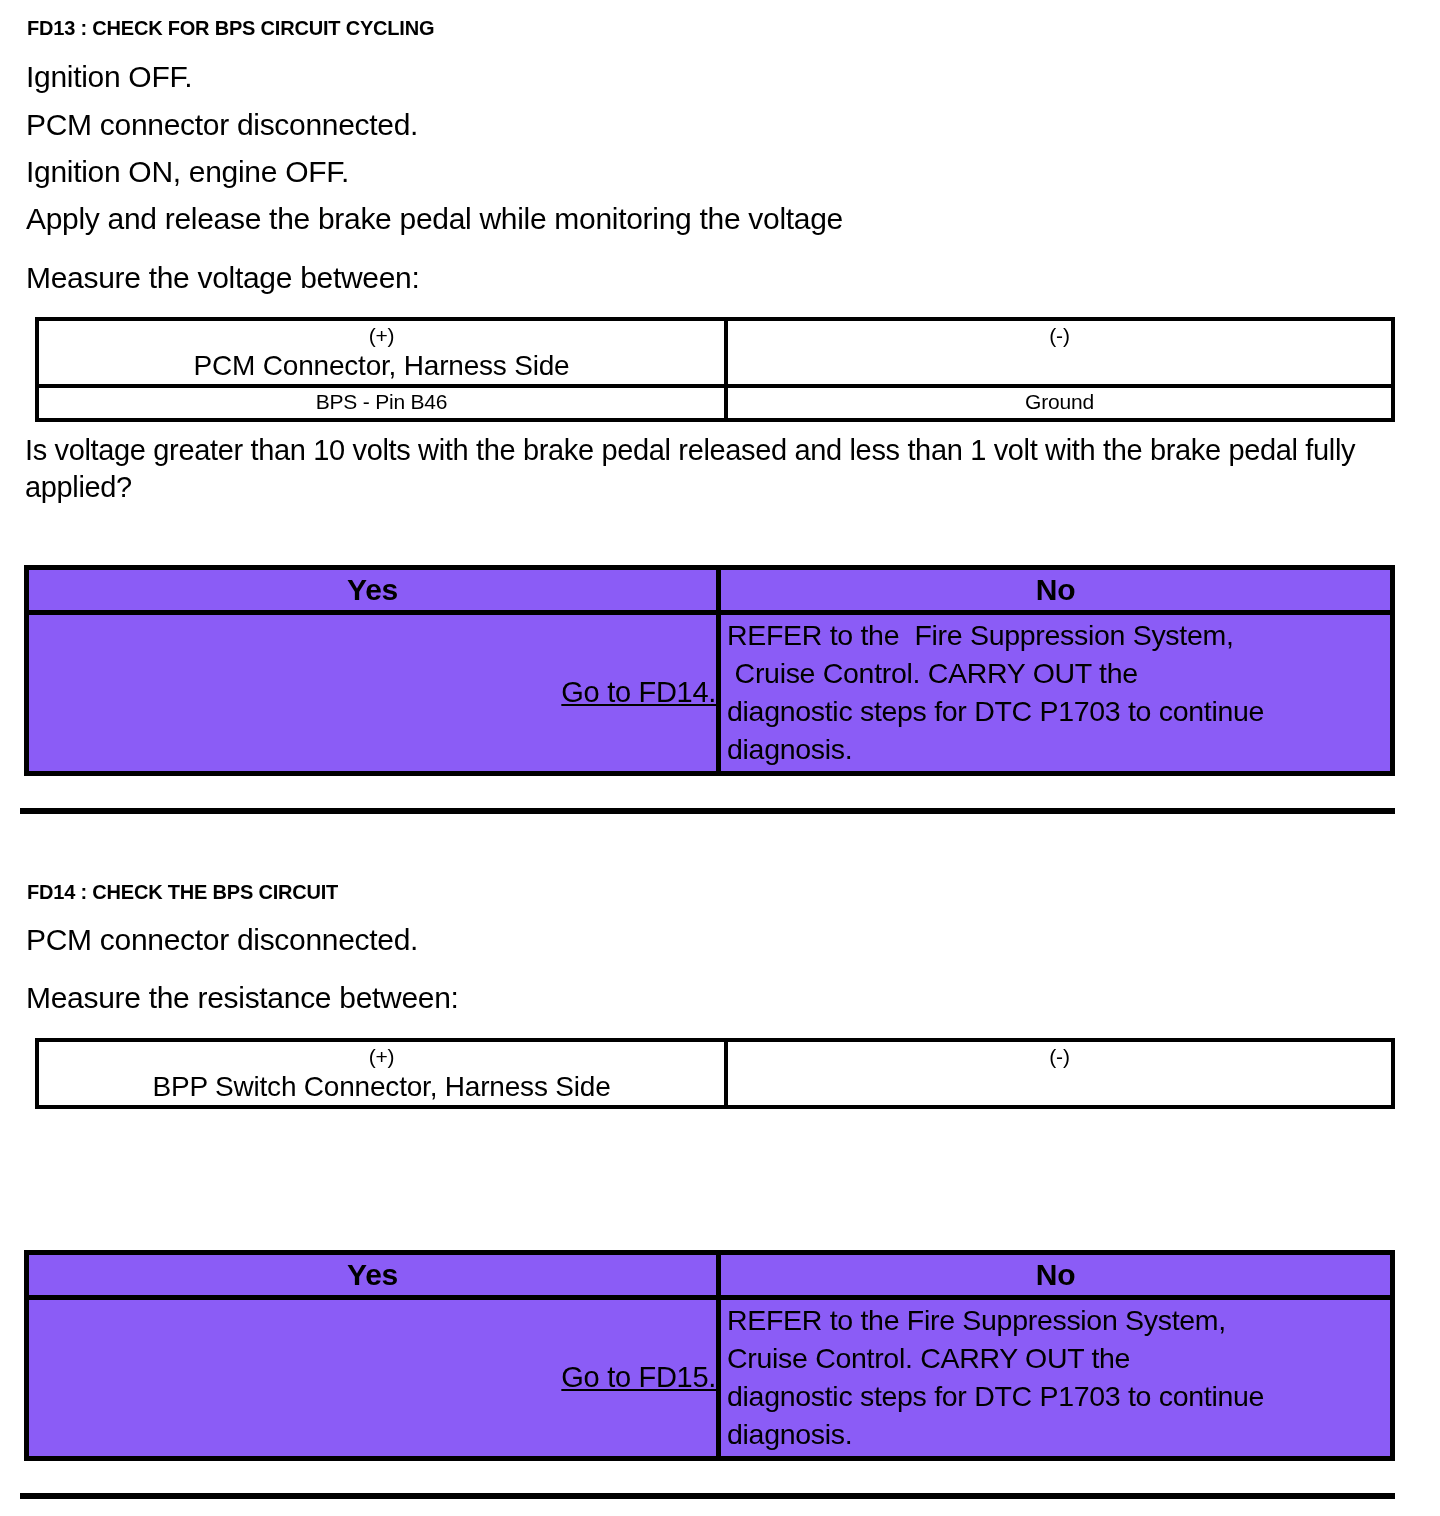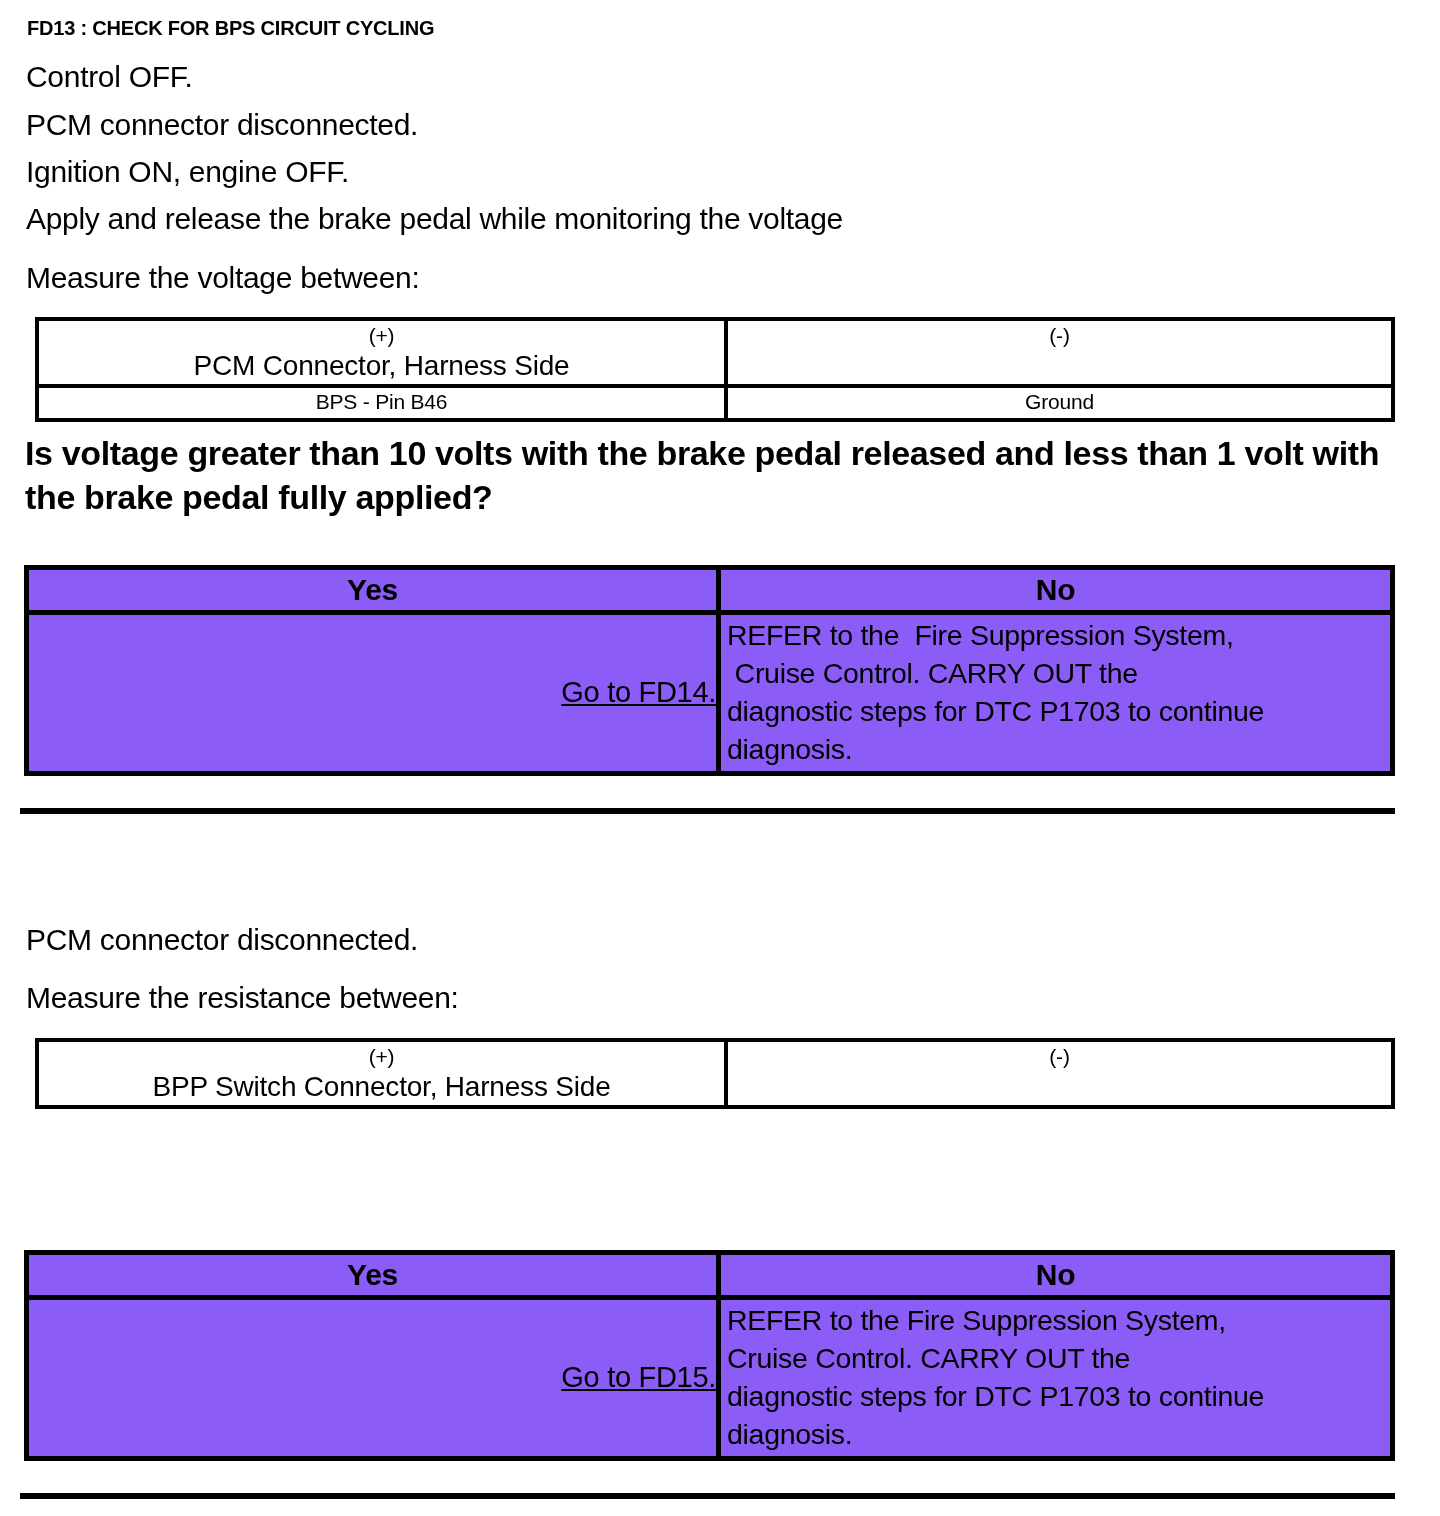--- a/index.html
+++ b/index.html
@@ -29,22 +29,22 @@
     letter-spacing: -0.2px;
     line-height: 1.0;
   }
   .step-line {
     font-size: 30px;
     font-weight: normal;
     line-height: 1.0;
     letter-spacing: -0.3px;
   }
   .question {
-    font-size: 34px;
-    font-weight: bold;
+    font-size: 29px;
+    font-weight: normal;
     line-height: 1.28;
     letter-spacing: -0.35px;
   }
 
   
   .hrule {
     position: absolute;
     background: #000000;
     height: 6px;
   }
@@ -108,21 +108,21 @@
   }
   .yn-body-no .ln { display: block; white-space: pre; }
 </style>
 </head>
 <body>
 
 <div class="page">
 
   <div class="section-title" style="position:absolute; left:27px; top:18px;">FD13 : CHECK FOR BPS CIRCUIT CYCLING</div>
 
-  <div class="step-line" style="position:absolute; left:26px; top:62px;">Control OFF.</div>
+  <div class="step-line" style="position:absolute; left:26px; top:62px;">Ignition OFF.</div>
 
   <div class="step-line" style="position:absolute; left:26px; top:110px;">PCM connector disconnected.</div>
 
   <div class="step-line" style="position:absolute; left:26px; top:204px;">Apply and release the brake pedal while monitoring the voltage</div>
 
   <div class="step-line" style="position:absolute; left:26px; top:157px;">Ignition ON, engine OFF.</div>
 
   <div class="step-line" style="position:absolute; left:26px; top:263px;">Measure the voltage between:</div>
 
   <table class="meas-table" style="left:35px; top:317px; width:1360px;">
@@ -159,20 +159,21 @@
         <span class="ln"> Cruise Control. CARRY OUT the</span>
         <span class="ln">diagnostic steps for DTC P1703 to continue</span>
         <span class="ln">diagnosis.</span>
       </td>
     </tr>
   </tbody>
     </table>
 
   <div class="hrule" style="left:20px; top:808px; width:1375px;"></div>
 
+  <div class="section-title" style="position:absolute; left:27px; top:882px;">FD14 : CHECK THE BPS CIRCUIT</div>
 
   <div class="step-line" style="position:absolute; left:26px; top:925px;">PCM connector disconnected.</div>
 
   <div class="step-line" style="position:absolute; left:26px; top:983px;">Measure the resistance between:</div>
 
   <table class="meas-table" style="left:35px; top:1038px; width:1360px;">
     <tbody>
         <tr class="r1">
       <td style="width:677px;">
         <span class="sign">(+)</span>

